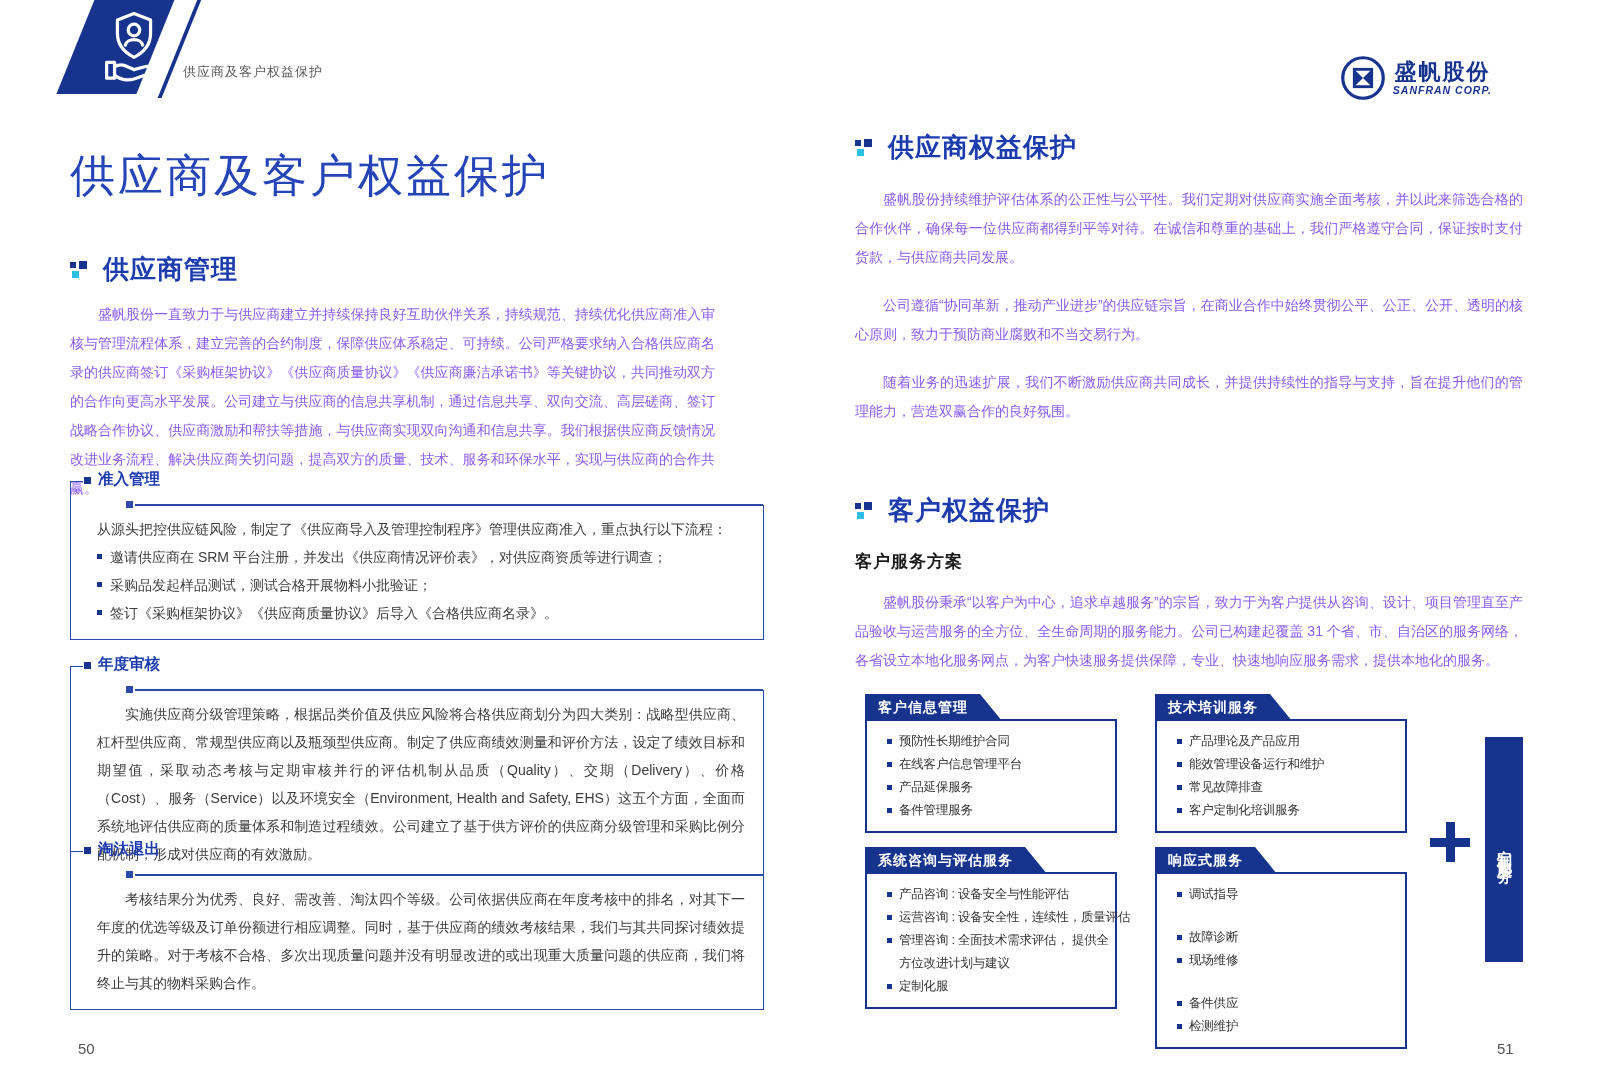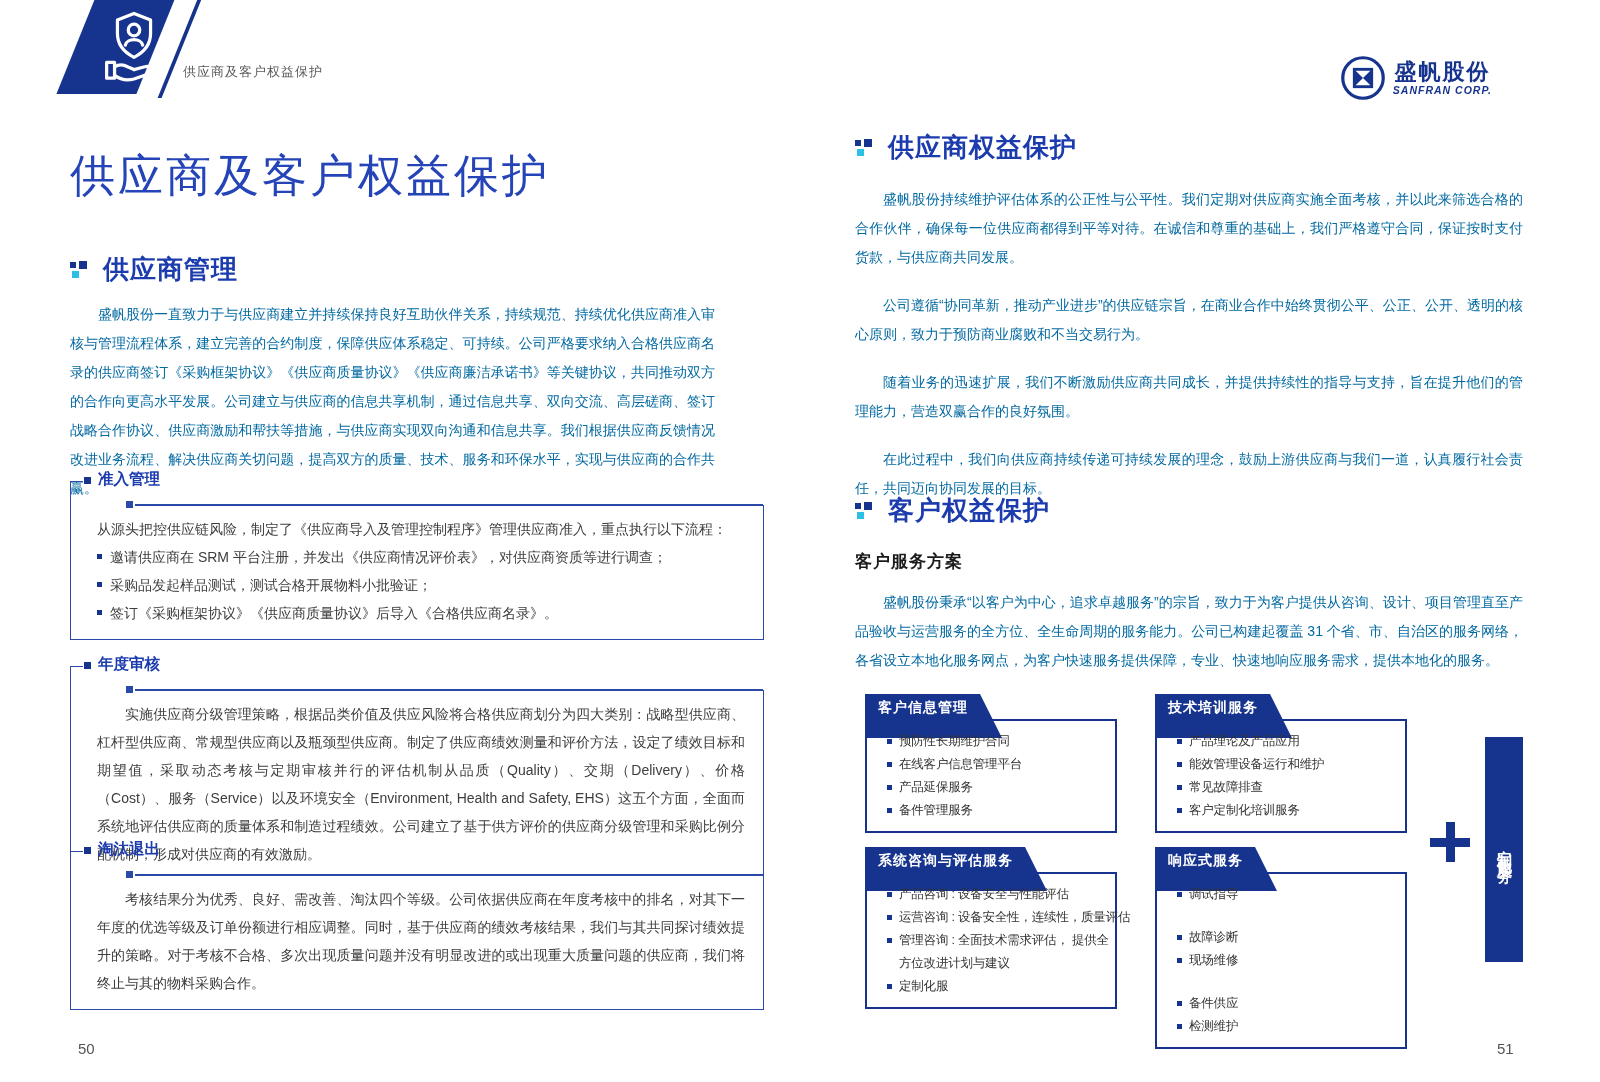--- a/index.html
+++ b/index.html
@@ -25,21 +25,21 @@
   
   .h1 {
     position:absolute; left:70px; top:116px; font-size:45px; color:#2444b8;
     letter-spacing:3px; font-weight:400;
   }
   .sec-head { position:absolute; display:flex; align-items:center; gap:16px; }
   .sec-head .txt { font-size:26px; font-weight:bold; color:#1c3cae; letter-spacing:1px; }
   .sub-head { position:absolute; font-size:17px; font-weight:bold; color:#1a1a1a; letter-spacing:1px; }
   
   .para {
-    font-size:14px; line-height:29px; text-align:justify; color:#0369a1;
+    font-size:14px; line-height:29px; text-align:justify; color:#8b5cf6;
     text-indent:2em; margin:0;
   }
   .para + .para { margin-top:19px; }
   .col-left  { position:absolute; left:70px;  width:645px; }
   .col-right { position:absolute; left:855px; width:668px; }
   
   .lbox {
     position:absolute; left:70px; width:694px;
     border:1.5px solid #2b4aa8; border-top:none;
     padding:10px 18px 12px 26px; box-sizing:border-box; background:#fff;
@@ -55,21 +55,21 @@
   .lbox-text { font-size:14px; line-height:28px; text-align:justify; margin:0; }
   .lbox-text.indent { text-indent:2em; }
   .lbullet { position:relative; padding-left:13px; font-size:14px; line-height:28px; }
   .lbullet .bsq, .sitem .bsq { position:absolute; left:0; top:11px; width:5px; height:5px; background:#16338e; }
   
   .sbox {
     position:absolute; width:252px; border:2px solid #16338e; background:#fff;
     box-sizing:border-box; padding:9px 4px 9px 20px;
   }
   .stab {
-    position:absolute; top:-27px; left:-2px; height:44px; line-height:27px;
+    position:absolute; top:-27px; left:-2px; height:27px; line-height:27px;
     background:#16338e; color:#fff; font-size:14px; font-weight:bold;
     padding:0 34px 0 13px; letter-spacing:1px;
     clip-path:polygon(0 0, calc(100% - 22px) 0, 100% 100%, 0 100%);
   }
   .sitem { position:relative; padding-left:12px; font-size:12.5px; line-height:23px; color:#333; white-space:nowrap; letter-spacing:-0.2px; }
   .sitem .bsq { top:9px; }
   .sitem.wrap { white-space:normal; }
   .srow { display:flex; gap:20px;flex-direction:column; }
   
   .plus { position:absolute; left:1430px; top:822px; width:40px; height:40px; }
@@ -167,21 +167,20 @@
       <rect x="9" y="0" width="8" height="8" fill="#16338e"></rect>
       <rect x="2" y="10" width="7" height="7" fill="#2bc0e4"></rect>
     </svg>
     <span class="txt">供应商权益保护</span>
   </div>
 
   <div class="col-right" style="top:185px;">
     <p class="para">盛帆股份持续维护评估体系的公正性与公平性。我们定期对供应商实施全面考核，并以此来筛选合格的合作伙伴，确保每一位供应商都得到平等对待。在诚信和尊重的基础上，我们严格遵守合同，保证按时支付货款，与供应商共同发展。</p>
     <p class="para">公司遵循“协同革新，推动产业进步”的供应链宗旨，在商业合作中始终贯彻公平、公正、公开、透明的核心原则，致力于预防商业腐败和不当交易行为。</p>
     <p class="para">随着业务的迅速扩展，我们不断激励供应商共同成长，并提供持续性的指导与支持，旨在提升他们的管理能力，营造双赢合作的良好氛围。</p>
-    <p class="para">在此过程中，我们向供应商持续传递可持续发展的理念，鼓励上游供应商与我们一道，认真履行社会责任，共同迈向协同发展的目标。</p>
   </div>
 
   <div class="sec-head" style="left:855px; top:493px;">
     <svg width="17" height="17" viewBox="0 0 17 17">
       <rect x="0" y="1" width="6" height="6" fill="#16338e"></rect>
       <rect x="9" y="0" width="8" height="8" fill="#16338e"></rect>
       <rect x="2" y="10" width="7" height="7" fill="#2bc0e4"></rect>
     </svg>
     <span class="txt">客户权益保护</span>
   </div>

